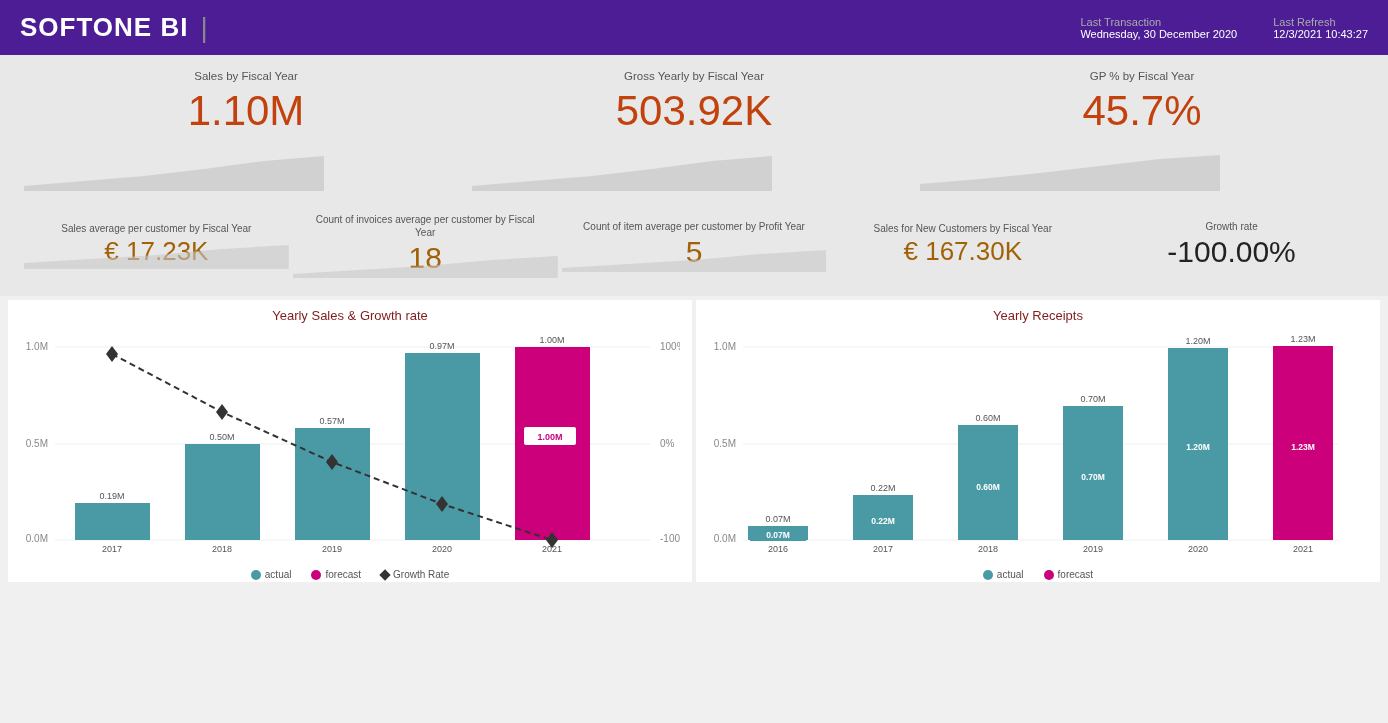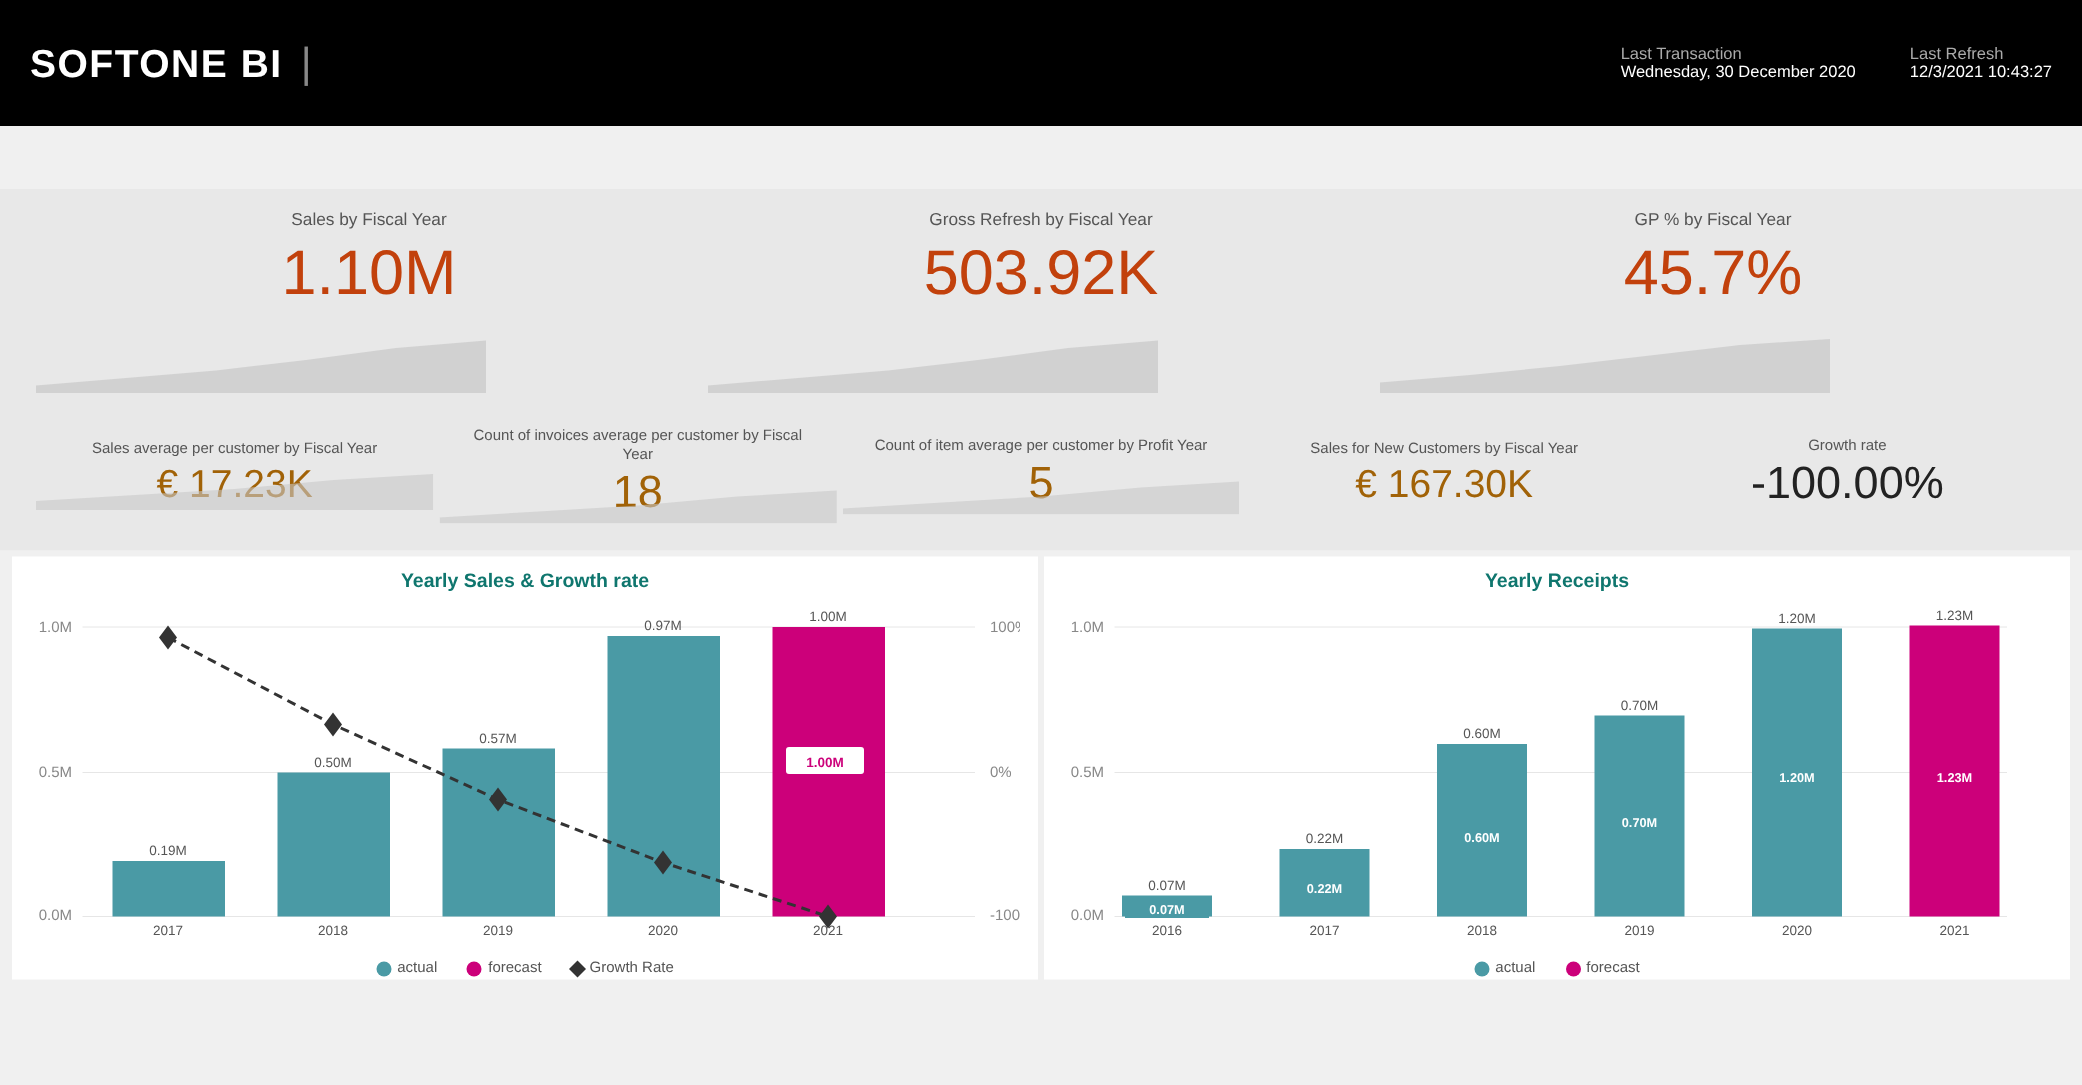--- a/index.html
+++ b/index.html
@@ -1,25 +1,25 @@
 <!DOCTYPE html>
 <html><head>
   <meta charset="utf-8">
   <style>
     * { box-sizing: border-box; margin: 0; padding: 0; }
     body { font-family: 'Segoe UI', Arial, sans-serif; background: #f0f0f0; width: 1388px; height: 723px; overflow: hidden; }
 
     
     .header {
-      background: #000000;
+      background: #4c1d95;
       color: white;
       display: flex;
       align-items: center;
       padding: 0 20px;
-      height: 84px;
+      height: 55px;
       justify-content: space-between;
     }
     .header-left {
       display: flex;
       align-items: center;
       gap: 12px;
     }
     .header-brand {
       font-size: 26px;
       font-weight: 700;
@@ -42,21 +42,20 @@
       font-size: 12px;
       color: #ccc;
     }
     .header-meta-label { color: #aaa; font-size: 11px; }
     .header-meta-value { color: white; font-size: 11px; }
 
     
     .kpi-section {
       background: #e8e8e8;
       padding: 6px 24px;
-      margin-top: 42px;
     }
     .kpi-row1 {
       display: flex;
       gap: 4px;
       height: 130px;
     }
     .kpi-card {
       background: #e8e8e8;
       flex: 1;
       position: relative;
@@ -127,22 +126,22 @@
     }
     .chart-container {
       background: white;
       flex: 1;
       padding: 8px 12px 8px 12px;
       position: relative;
     }
     .chart-title {
       text-align: center;
       font-size: 13px;
-      font-weight: 700;
-      color: #0f766e;
+      font-weight: 400;
+      color: #7f1d1d;
       margin-bottom: 4px;
     }
     .chart-area {
       width: 100%;
       height: 240px;
       position: relative;
     }
 
     
     .chart-legend {
@@ -198,21 +197,21 @@
 
   <div class="kpi-row1">
     <div class="kpi-card">
       <div class="kpi-card-label">Sales by Fiscal Year</div>
       <div class="kpi-card-value">1.10M</div>
       <svg class="kpi-sparkline" viewBox="0 0 300 40" preserveAspectRatio="none">
         <polygon points="0,40 0,35 60,30 120,25 180,18 240,10 300,5 300,40" fill="#c8c8c8" opacity="0.7"></polygon>
       </svg>
     </div>
     <div class="kpi-card">
-      <div class="kpi-card-label">Gross Refresh by Fiscal Year</div>
+      <div class="kpi-card-label">Gross Yearly by Fiscal Year</div>
       <div class="kpi-card-value">503.92K</div>
       <svg class="kpi-sparkline" viewBox="0 0 300 40" preserveAspectRatio="none">
         <polygon points="0,40 0,35 60,30 120,25 180,18 240,10 300,5 300,40" fill="#c8c8c8" opacity="0.7"></polygon>
       </svg>
     </div>
     <div class="kpi-card">
       <div class="kpi-card-label">GP % by Fiscal Year</div>
       <div class="kpi-card-value">45.7%</div>
       <svg class="kpi-sparkline" viewBox="0 0 300 40" preserveAspectRatio="none">
         <polygon points="0,40 0,33 60,28 120,22 180,15 240,8 300,4 300,40" fill="#c8c8c8" opacity="0.7"></polygon>

